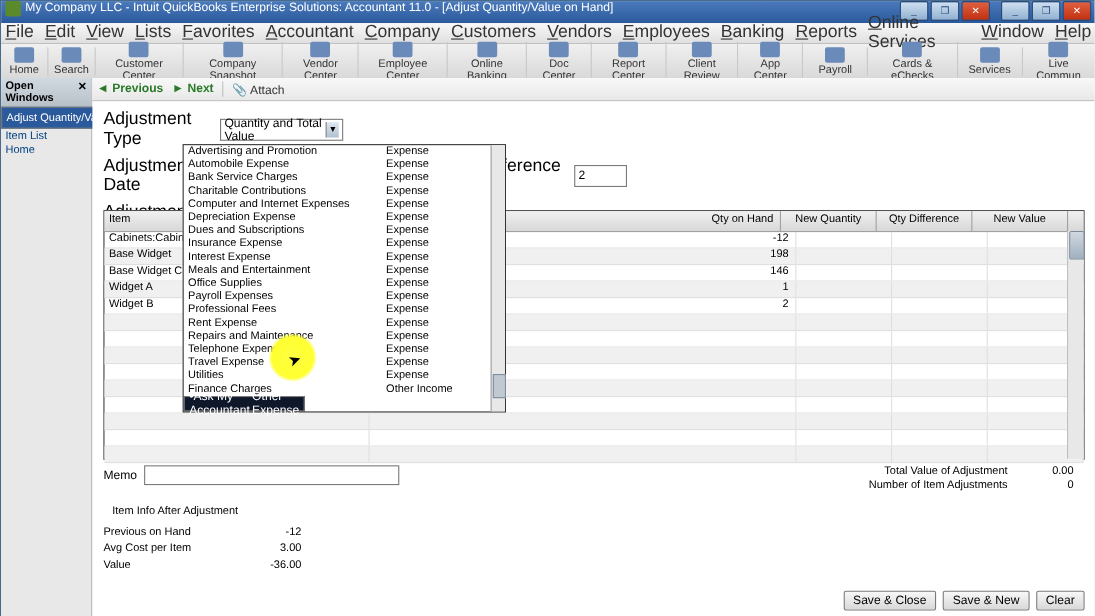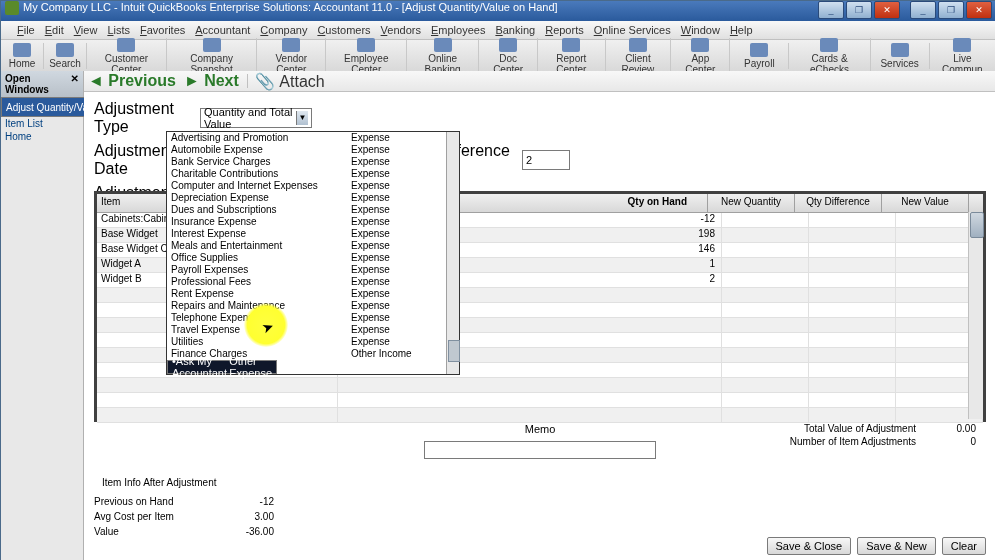--- a/index.html
+++ b/index.html
@@ -3,48 +3,48 @@
 <meta charset="utf-8">
 <style>
 html,body{margin:0;padding:0;font-family:Tahoma,Arial,sans-serif;font-size:11px;color:#000;background:#e8e8e8;}
 .window{width:995px;height:560px;background:#f0f0f0;position:relative;overflow:hidden;border:1px solid #4a6a8a;}
 .titlebar{height:20px;background:linear-gradient(#4a7abc,#2a5a9c);color:#fff;display:flex;align-items:flex-start;padding:0 4px;font-size:11px;}
 .titlebar .t-icon{width:14px;height:14px;background:#5a8a2a;border-radius:2px;margin-right:4px;}
 .titlebar .title-text{flex:1;}
 .titlebar .winbtns{display:flex;gap:2px;}
 .titlebar .wbtn{width:24px;height:16px;background:linear-gradient(#d0e0f0,#90b0d0);border:1px solid #2a4a7a;border-radius:2px;display:flex;align-items:center;justify-content:center;font-size:9px;color:#2a4a7a;}
 .titlebar .wbtn.close{background:linear-gradient(#e06040,#c03010);color:#fff;}
-.menubar{height:18px;background:linear-gradient(#f8f8f8,#e0e0e0);display:flex;align-items:center;padding:0 16px;gap:10px;font-size:11px;color:#333;border-bottom:1px solid #c0c0c0;}
+.menubar{height:18px;background:linear-gradient(#f8f8f8,#e0e0e0);display:flex;align-items:center;padding:0 4px;gap:10px;font-size:16px;color:#333;border-bottom:1px solid #c0c0c0;}
 .menubar span{cursor:default;}
 .menubar span u{text-decoration:underline;}
 .toolbar{height:32px;background:linear-gradient(#f0f0f0,#d8d8d8);display:flex;align-items:center;border-bottom:1px solid #b0b0b0;}
 .toolbar .tbitem{width:auto;min-width:50px;padding:0 4px;text-align:center;font-size:10px;color:#333;border-right:1px solid #c8c8c8;}
 .toolbar .tbicon{width:18px;height:14px;margin:0 auto 1px;background:#6a8aba;border-radius:2px;}
 .toolbar .tbitem.small{min-width:34px;}
 .body{position:absolute;top:70px;left:0;right:0;bottom:0;display:flex;}
 .sidepanel{width:82px;background:#e8e8e8;border-right:1px solid #b0b0b0;}
 .sidepanel .sp-title{background:linear-gradient(#d0d8e0,#b8c0c8);padding:2px 4px;font-weight:bold;font-size:10px;display:flex;justify-content:space-between;}
 .sidepanel .sp-item{padding:1px 4px;font-size:10px;color:#004080;cursor:default;white-space:nowrap;overflow:hidden;}
 .sidepanel .sp-item.sel{background:#2a5a9c;color:#fff;}
 .content{flex:1;background:#fff;position:relative;}
-.subnav{height:20px;background:linear-gradient(#f8f8f8,#e8e8e8);border-bottom:1px solid #c0c0c0;display:flex;align-items:center;padding:0 4px;gap:8px;font-size:16px;color:#333;}
+.subnav{height:20px;background:linear-gradient(#f8f8f8,#e8e8e8);border-bottom:1px solid #c0c0c0;display:flex;align-items:center;padding:0 4px;gap:8px;font-size:11px;color:#333;}
 .subnav .arrow{color:#2a7a2a;font-weight:bold;}
 .form-area{padding:8px 10px;}
 .form-row{display:flex;align-items:center;margin-bottom:6px;gap:6px;}
 .lbl{width:100px;text-align:left;font-size:16px;}
 .sel,.inp{border:1px solid #7a7a7a;background:#fff;font-size:11px;padding:1px 3px;height:16px;}
 .sel{width:100px;display:flex;justify-content:space-between;align-items:center;}
 .sel .dd{width:14px;height:14px;background:linear-gradient(#e0e8f0,#b0c0d0);border-left:1px solid #7a7a7a;text-align:center;font-size:8px;line-height:14px;}
 .inp{width:100px;}
 .btn{border:1px solid #7a7a7a;background:linear-gradient(#f8f8f8,#d8d8d8);padding:2px 8px;font-size:11px;border-radius:2px;}
-.grid-wrap{position:absolute;top:120px;left:10px;right:10px;height:225px;border:3px solid #404040;background:#fff;}
+.grid-wrap{position:absolute;top:120px;left:10px;right:10px;height:225px;border:1px solid #404040;background:#fff;}
 .grid-head{display:flex;height:18px;background:linear-gradient(#f0f0f0,#d8d8d8);border-bottom:1px solid #a0a0a0;}
 .gh{border-right:1px solid #a0a0a0;padding:2px 4px;font-size:10px;text-align:center;overflow:hidden;}
 .gh.item{width:232px;text-align:left;}
-.gh.qoh{width:74px;text-align:right;padding-right:20px;margin-left:auto;font-weight:bold;}
+.gh.qoh{width:74px;text-align:right;padding-right:6px;margin-left:auto;}
 .gh.nq{width:78px;}
 .gh.qd{width:78px;}
 .gh.nv{width:78px;}
 .grid-rows{}
 .gr{display:flex;height:14px;border-bottom:1px solid #e0e0e0;}
 .gc{border-right:1px solid #e0e0e0;padding:0 4px;font-size:10px;overflow:hidden;white-space:nowrap;}
 .gc.item{width:232px;}
 .gc.qoh{width:74px;text-align:right;padding-right:6px;margin-left:auto;}
 .gc.nq{width:78px;}
 .gc.qd{width:78px;}
@@ -55,21 +55,21 @@
 .dropdown{position:absolute;top:60px;left:82px;width:292px;background:#fff;border:1px solid #333;z-index:50;font-size:10px;}
 .dropdown .dr{display:flex;padding:0 4px;height:12px;line-height:12px;cursor:default;}
 .dropdown .dr .n{width:180px;overflow:hidden;}
 .dropdown .dr .t{flex:1;}
 .dropdown .dr.sel{background:#0f172a;color:#fff;}
 .dropdown .dd-scroll{position:absolute;right:0;top:0;bottom:0;width:12px;background:#e8e8e8;border-left:1px solid #a0a0a0;}
 .dropdown .dd-scroll .th{position:absolute;bottom:12px;width:10px;left:1px;height:20px;background:#c0c8d0;border:1px solid #8090a0;}
 .highlight{position:absolute;width:44px;height:44px;border-radius:50%;background:radial-gradient(circle,#ffff40 0%,#ffff30 60%,rgba(255,255,0,0) 72%);pointer-events:none;z-index:60;}
 .cursor-arrow{position:absolute;z-index:61;font-size:14px;color:#000;pointer-events:none;transform:rotate(-20deg);}
 .bottom-area{position:absolute;left:10px;right:10px;top:352px;}
-.memo-row{display:flex;align-items:center;gap:6px;flex-direction:column;}
+.memo-row{display:flex;align-items:center;gap:6px;}
 .memo-inp{border:1px solid #7a7a7a;width:230px;height:16px;}
 .totals{position:absolute;right:10px;top:0;text-align:right;font-size:10px;}
 .totals .trow{display:flex;gap:20px;justify-content:flex-end;margin-bottom:2px;}
 .totals .trow .tl{width:160px;text-align:right;}
 .totals .trow .tv{width:40px;text-align:right;}
 .info-block{margin-top:18px;font-size:10px;}
 .info-block .irow{display:flex;width:180px;margin-bottom:4px;}
 .info-block .irow .il{width:120px;}
 .info-block .irow .iv{flex:1;text-align:right;}
 .footer-btns{position:absolute;right:10px;bottom:6px;display:flex;gap:6px;}

